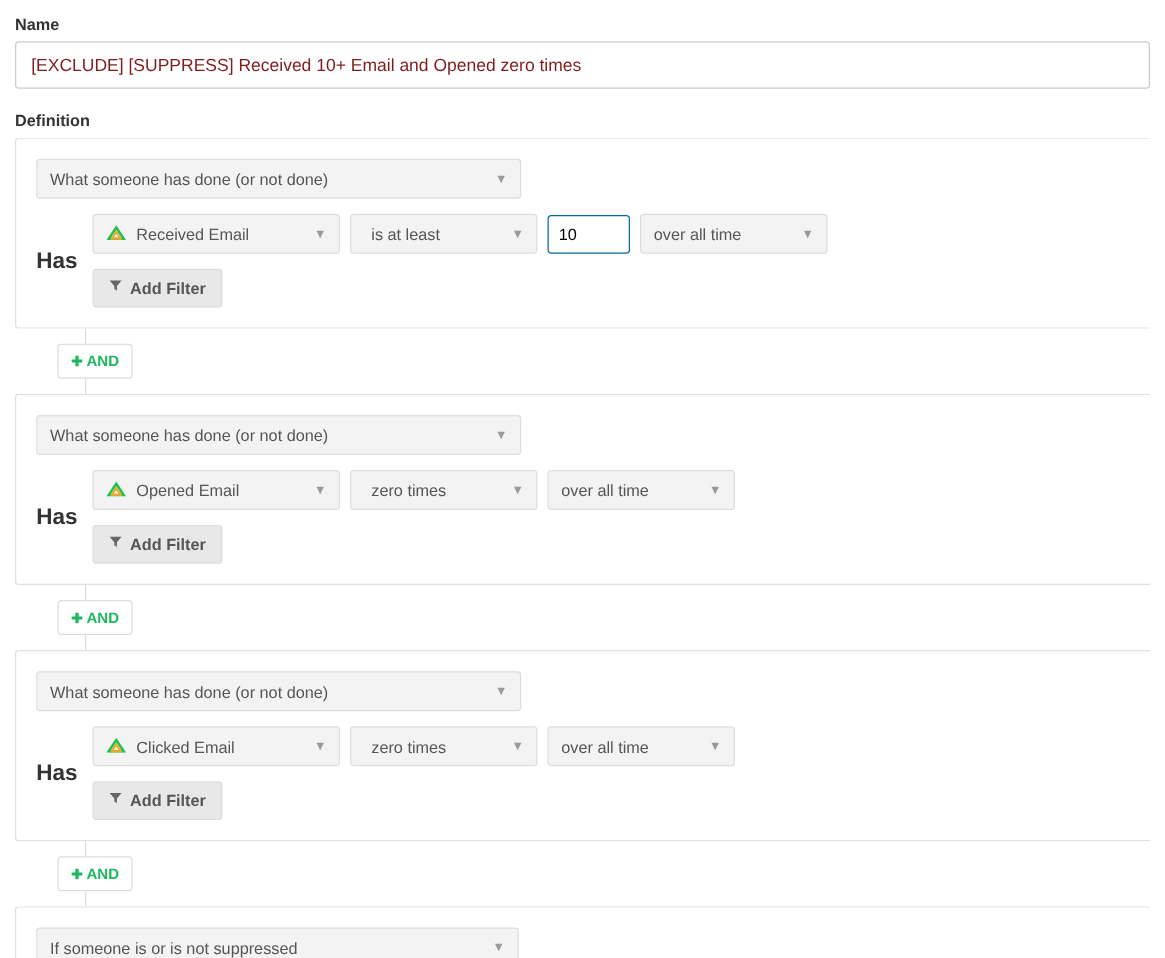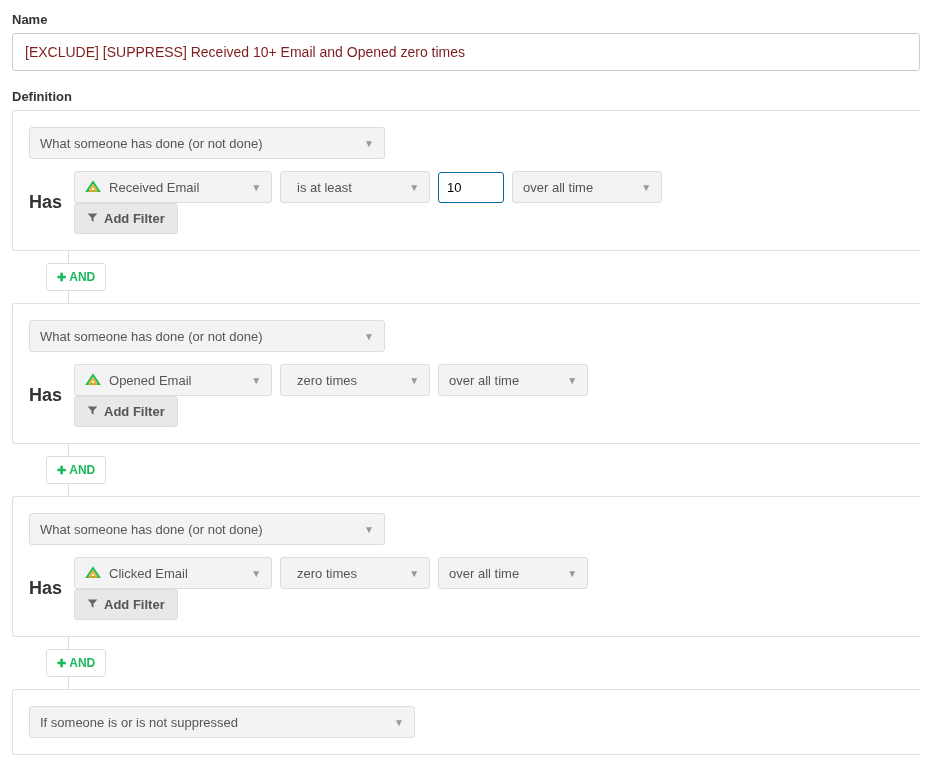--- a/index.html
+++ b/index.html
@@ -47,31 +47,32 @@
     color: #555;
     cursor: pointer;
     min-height: 32px;
   }
   .select .caret {
     margin-left: 10px;
     color: #999;
     font-size: 10px;
   }
   .top-select {
-    width: 356px;
+    width: 388px;
   }
   .row {
     display: flex;
     align-items: center;
     gap: 8px;
     margin-top: 12px;
   }
   .col {
     display: flex;
     flex-direction: column;
+    gap: 12px;
   }
   .has-label {
     font-size: 18px;
     color: #333;
     font-weight: 600;
     margin-right: 4px;
   }
   .event-select {
     width: 198px;
     display: inline-flex;
@@ -90,21 +91,20 @@
   .num-input {
     width: 66px;
     padding: 7px 8px;
     border: 1px solid #0369a1;
     border-radius: 3px;
     font-size: 13px;
     background: #fff;
   }
   .add-filter-btn {
     display: inline-flex;
-    align-items: center;
     gap: 6px;
     background: #e8e8e8;
     border: 1px solid #ddd;
     border-radius: 3px;
     padding: 7px 12px;
     font-size: 13px;
     font-weight: 600;
     color: #555;
     cursor: pointer;
   }

